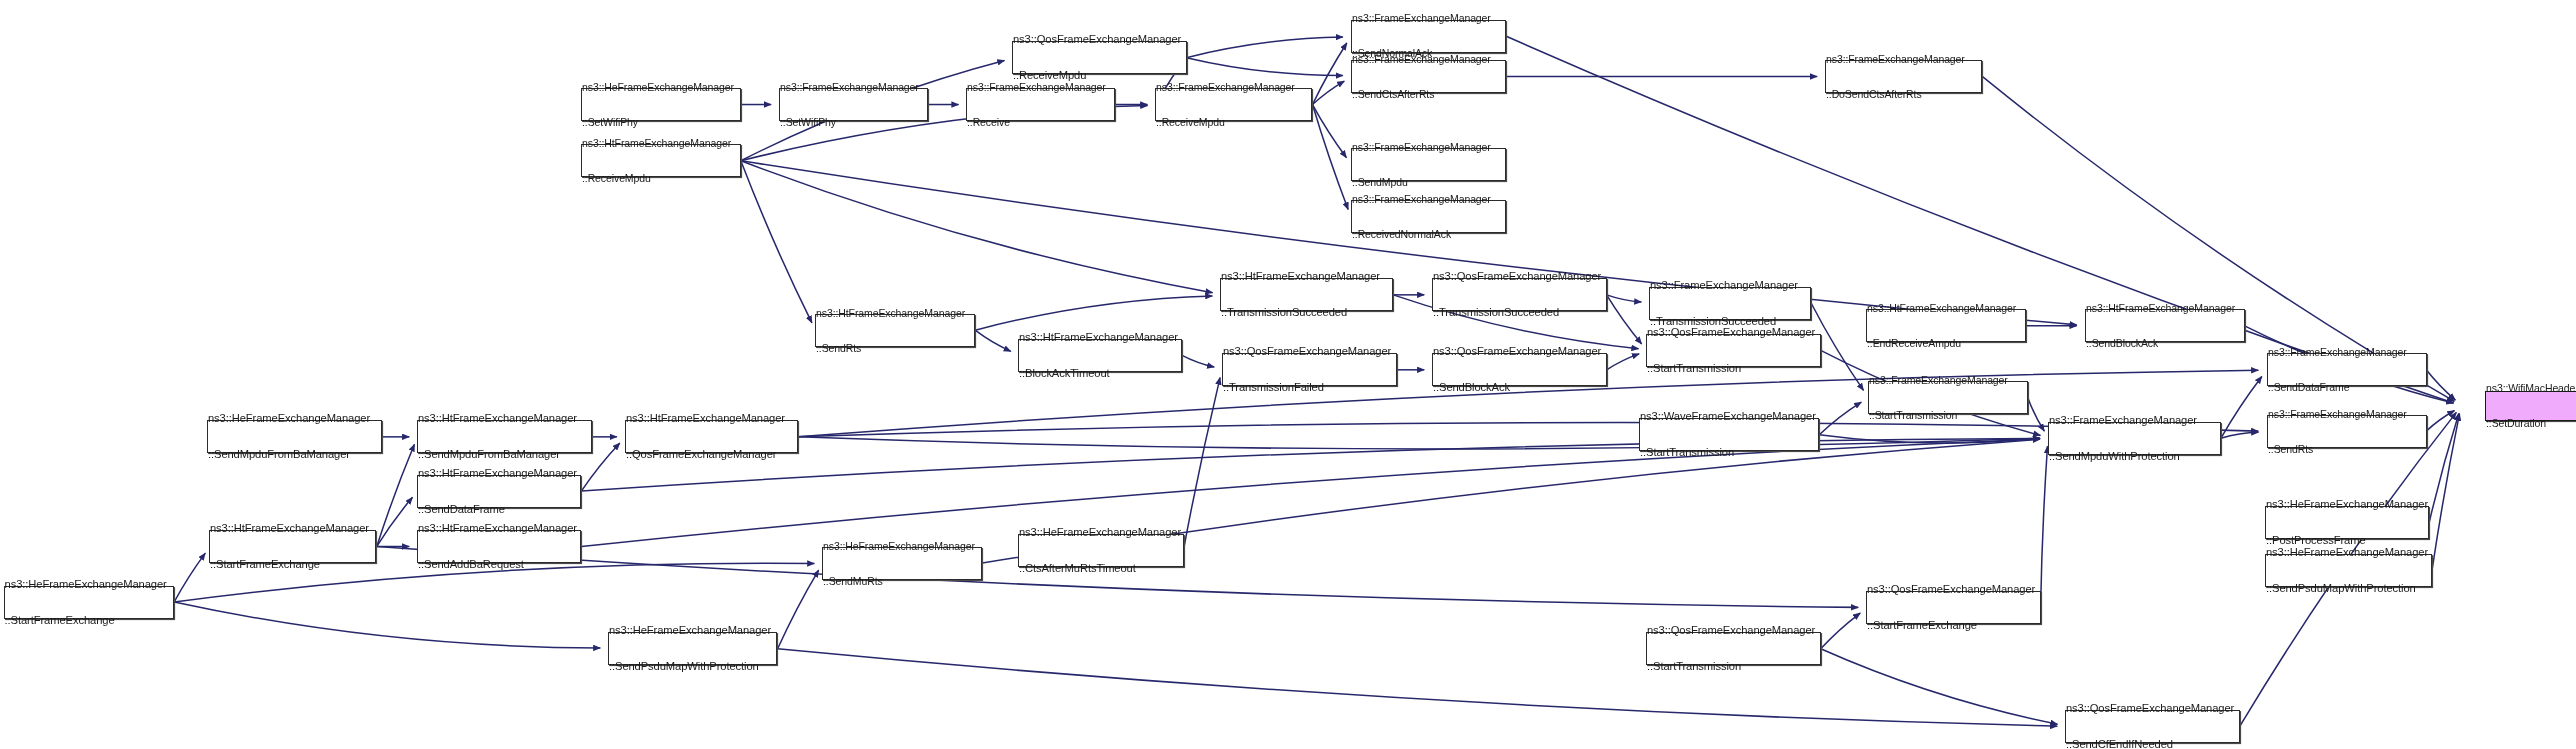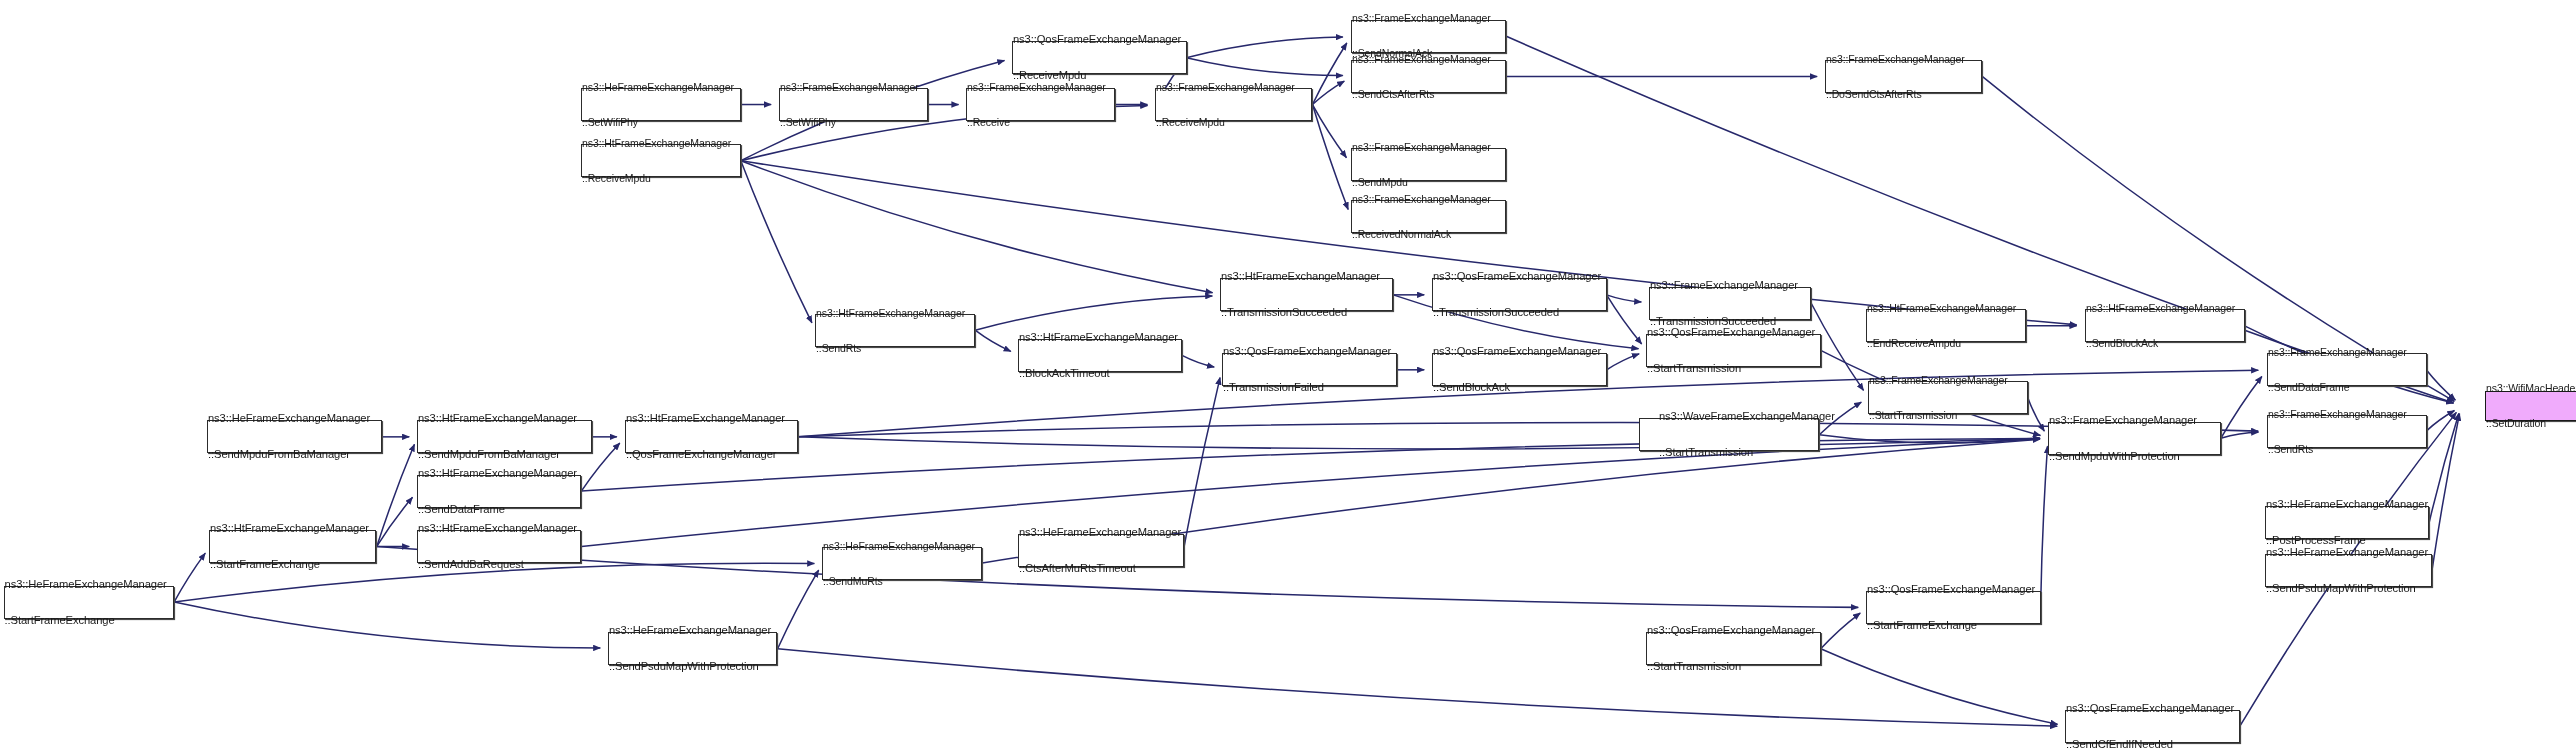--- a/index.html
+++ b/index.html
@@ -199,21 +199,21 @@
         <span class="l2">::SendBlockAck</span>
       </div>
       <div class="node" style="left: 1646px; top: 334px; width: 175px; height: 33px;">
         <span class="l1">ns3::QosFrameExchangeManager</span>
         <span class="l2">::StartTransmission</span>
       </div>
       <div class="node small" style="left: 1868px; top: 381px; width: 160px; height: 33px;">
         <span class="l1">ns3::FrameExchangeManager</span>
         <span class="l2">::StartTransmission</span>
       </div>
-      <div class="node" style="left: 1639px; top: 418px; width: 180px; height: 33px; padding-left: 19px;">
+      <div class="node" style="left: 1639px; top: 418px; width: 180px; height: 33px;">
         <span class="l1">ns3::WaveFrameExchangeManager</span>
         <span class="l2">::StartTransmission</span>
       </div>
       <div class="node" style="left: 2048px; top: 422px; width: 173px; height: 33px;">
         <span class="l1">ns3::FrameExchangeManager</span>
         <span class="l2">::SendMpduWithProtection</span>
       </div>
       <div class="node small" style="left: 2267px; top: 353px; width: 160px; height: 33px;">
         <span class="l1">ns3::FrameExchangeManager</span>
         <span class="l2">::SendDataFrame</span>

